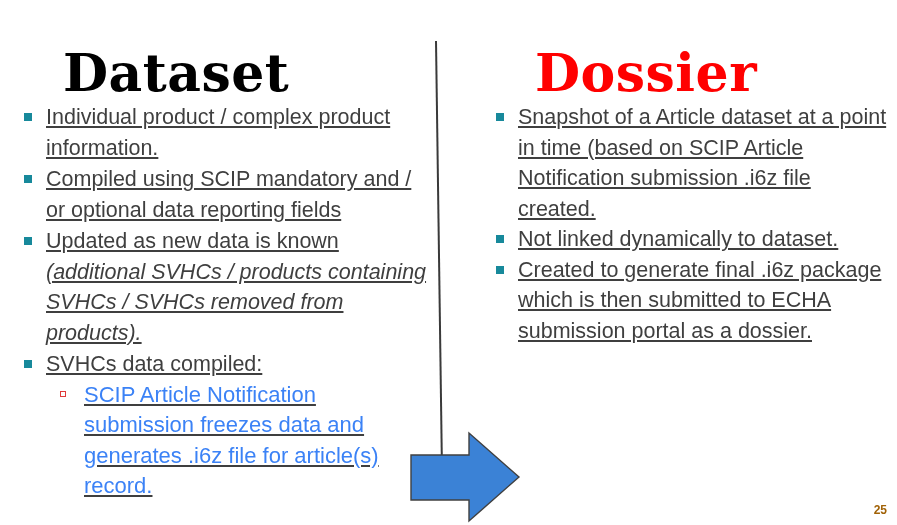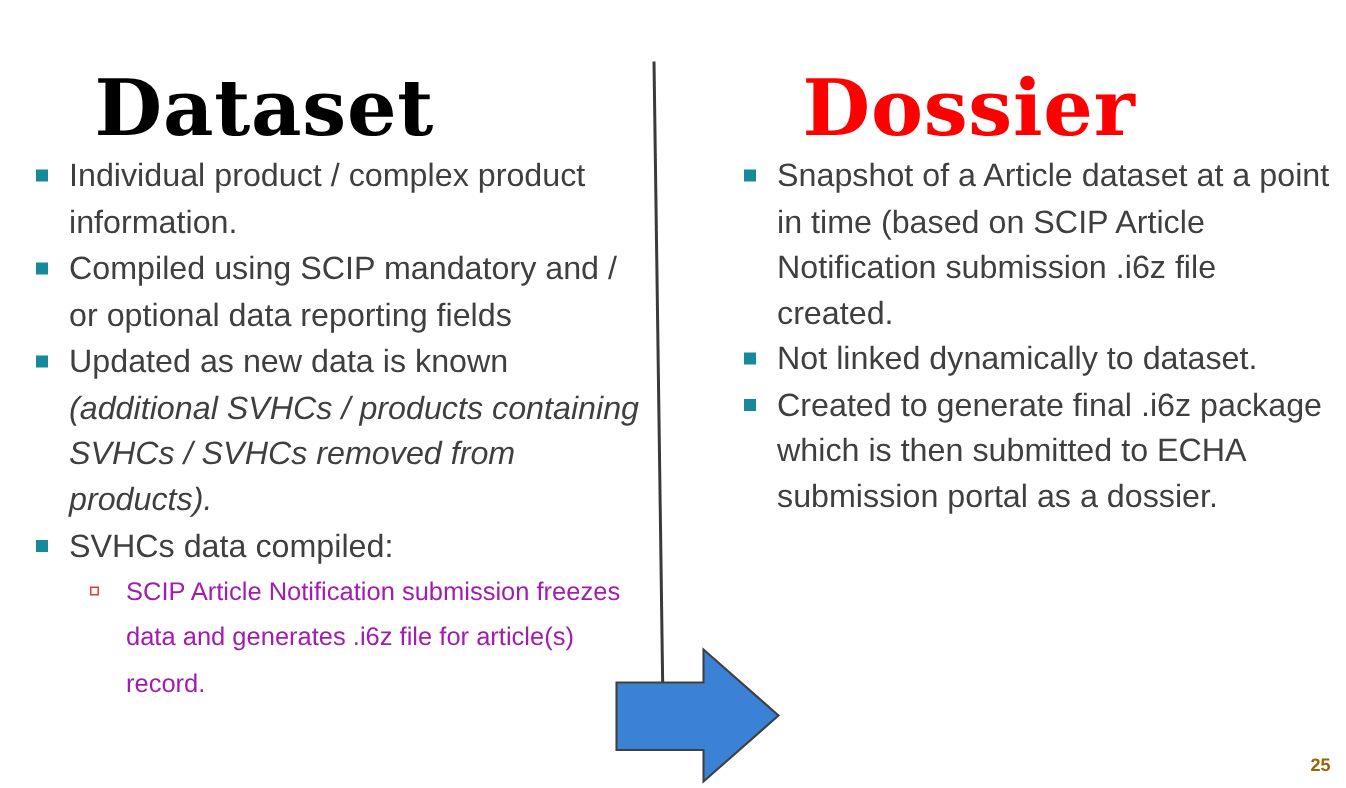--- a/index.html
+++ b/index.html
@@ -53,43 +53,44 @@
     margin: 0;
     padding: 0;
   }
   ul.bullets > li {
     position: relative;
     padding-left: 38px;
     margin: 0 0 1px 0;
     font-size: 21.5px;
     line-height: 30.5px;
     color: #3f3f3f;
+    text-decoration: underline;
   }
   ul.bullets > li .sq {
     position: absolute;
     left: 16px;
     top: 11px;
     width: 8px;
     height: 8px;
     background: #17899B;
   }
   #right-column ul.bullets > li { margin-bottom: 0; }
 
   
   ul.subbullets {
     list-style: none;
     margin: 0;
     padding: 0;
   }
   ul.subbullets > li {
     position: relative;
     padding-left: 38px;
-    font-size: 17px;
+    font-size: 22px;
     line-height: 30.5px;
-    color: #a21caf;
+    color: #3b82f6;
   }
   ul.subbullets > li .sq-hollow {
     position: absolute;
     left: 14px;
     top: 11px;
     width: 6px;
     height: 6px;
     border: 1.6px solid #E03A3A;
     background: transparent;
     box-sizing: border-box;

